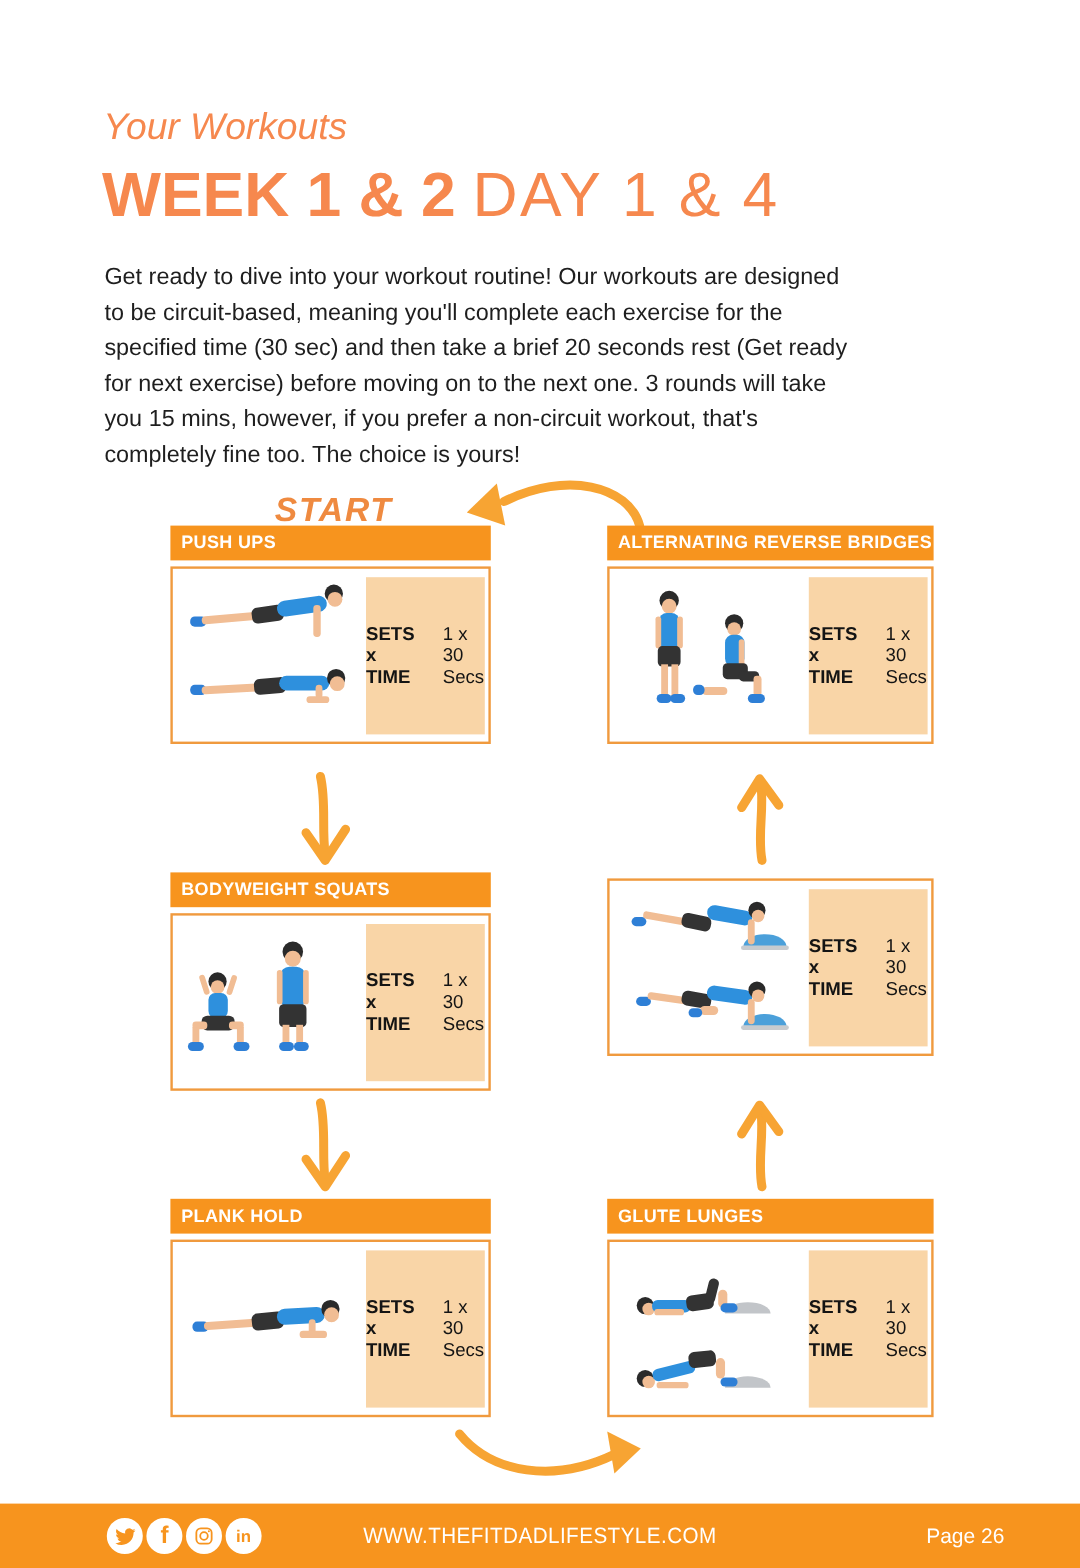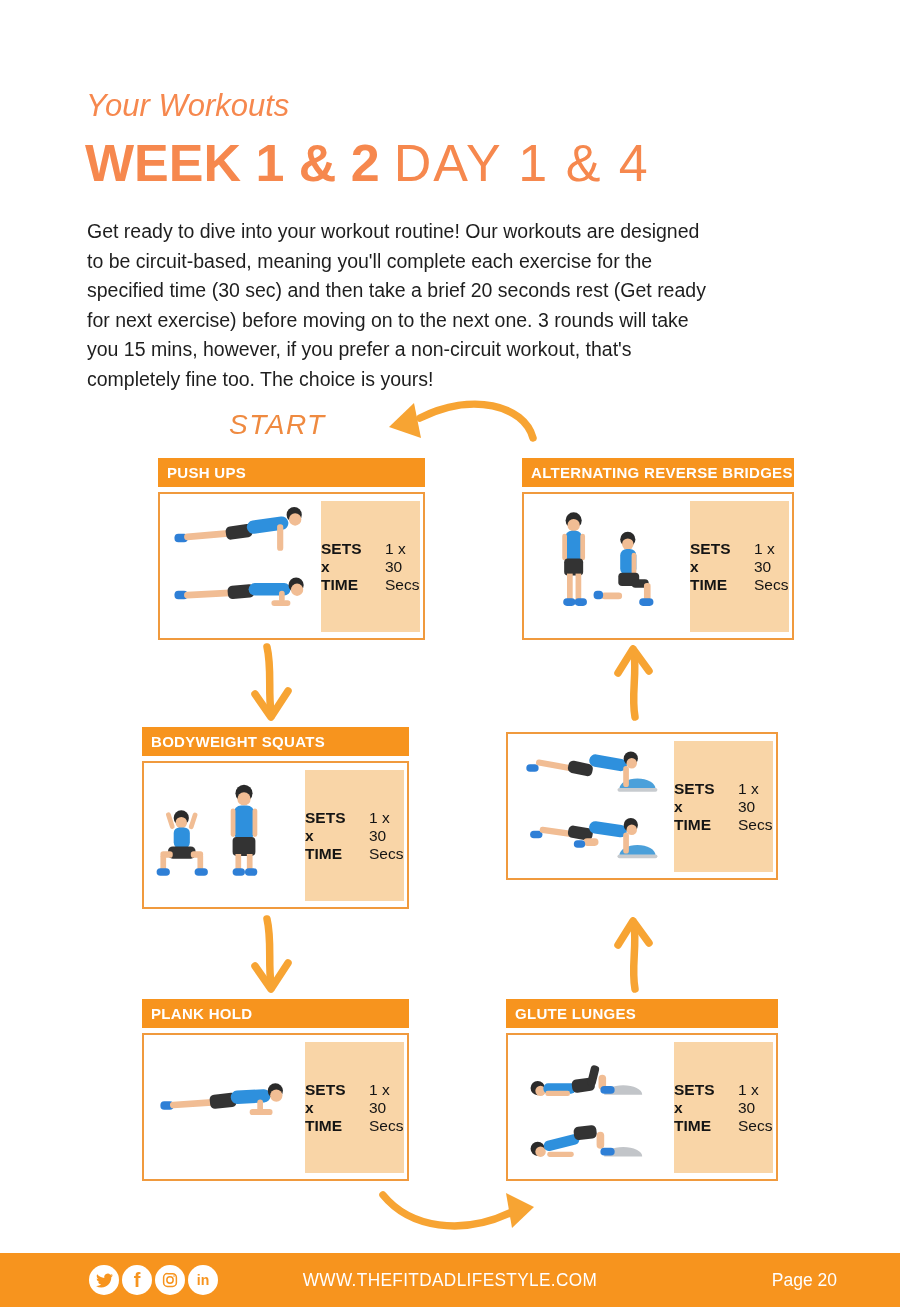--- a/index.html
+++ b/index.html
@@ -9,31 +9,31 @@
   
   .eyebrow{position:absolute;left:86px;top:88px;font-size:31px;font-style:italic;
            font-weight:400;color:#F6884E;}
   .main-title{position:absolute;left:85px;top:133px;font-size:52px;color:#F6884E;white-space:nowrap;}
   .title-strong{font-weight:800;letter-spacing:0px;}
   .title-light{font-weight:400;margin-left:14px;letter-spacing:2px;}
   .intro{position:absolute;left:87px;top:217px;width:745px;font-size:19.5px;line-height:29.6px;
          color:#1E1E1E;white-space:pre-line;}
 
   
-  .start-label{position:absolute;left:229px;top:409px;font-size:28px;font-weight:normal;
+  .start-label{position:absolute;left:229px;top:409px;font-size:28px;font-weight:bold;
                font-style:italic;color:#EF8A40;letter-spacing:1.5px;}
   .round-note{position:absolute;left:399px;top:430px;width:120px;text-align:center;
               font-size:17.5px;line-height:26px;font-weight:bold;font-style:italic;
               color:#EF8A40;white-space:pre-line;}
 
   
   .card{position:absolute;z-index:2;}
   .c-l{left:142px;width:267px;}
   .c-r{left:506px;width:272px;}
-  .r1{top:458px;margin-left:16px;} .r2{top:727px;} .r3{top:999px;}
+  .r1{top:438px;} .r2{top:727px;} .r3{top:999px;}
   .card-header{height:29px;background:#F7941E;color:#fff;font-weight:bold;font-size:15px;
                line-height:29px;padding-left:9px;letter-spacing:0.3px;}
   .card-body{position:relative;margin-top:5px;height:148px;background:#fff;
              border:2px solid #F09A3E;box-sizing:border-box;}
   .illu{position:absolute;left:2px;top:2px;bottom:2px;width:158px;
         display:flex;align-items:center;justify-content:center;}
   .illu svg{width:152px;height:134px;}
   .panel{position:absolute;top:7px;bottom:6px;right:3px;width:99px;background:#F9D5A7;
          display:flex;flex-direction:row;align-items:center;justify-content:center;gap:23px;}
   .sets-label{font-weight:bold;font-size:15.5px;color:#141414;}
@@ -323,16 +323,16 @@
             <rect x="3.5" y="3.5" width="17" height="17" rx="5"></rect>
             <circle cx="12" cy="12" r="4.2"></circle>
             <circle cx="17.4" cy="6.6" r="1.1" fill="#F7941E" stroke="none"></circle>
           </svg>
       </div>
       <div class="icon-circle">
         <span class="in-glyph">in</span>
       </div>
     </div>
     <div class="site">WWW.THEFITDADLIFESTYLE.COM</div>
-    <div class="page-num">Page 20</div>
+    <div class="page-num">Page 26</div>
   </div>
 
 </div>
 
 </body></html>

